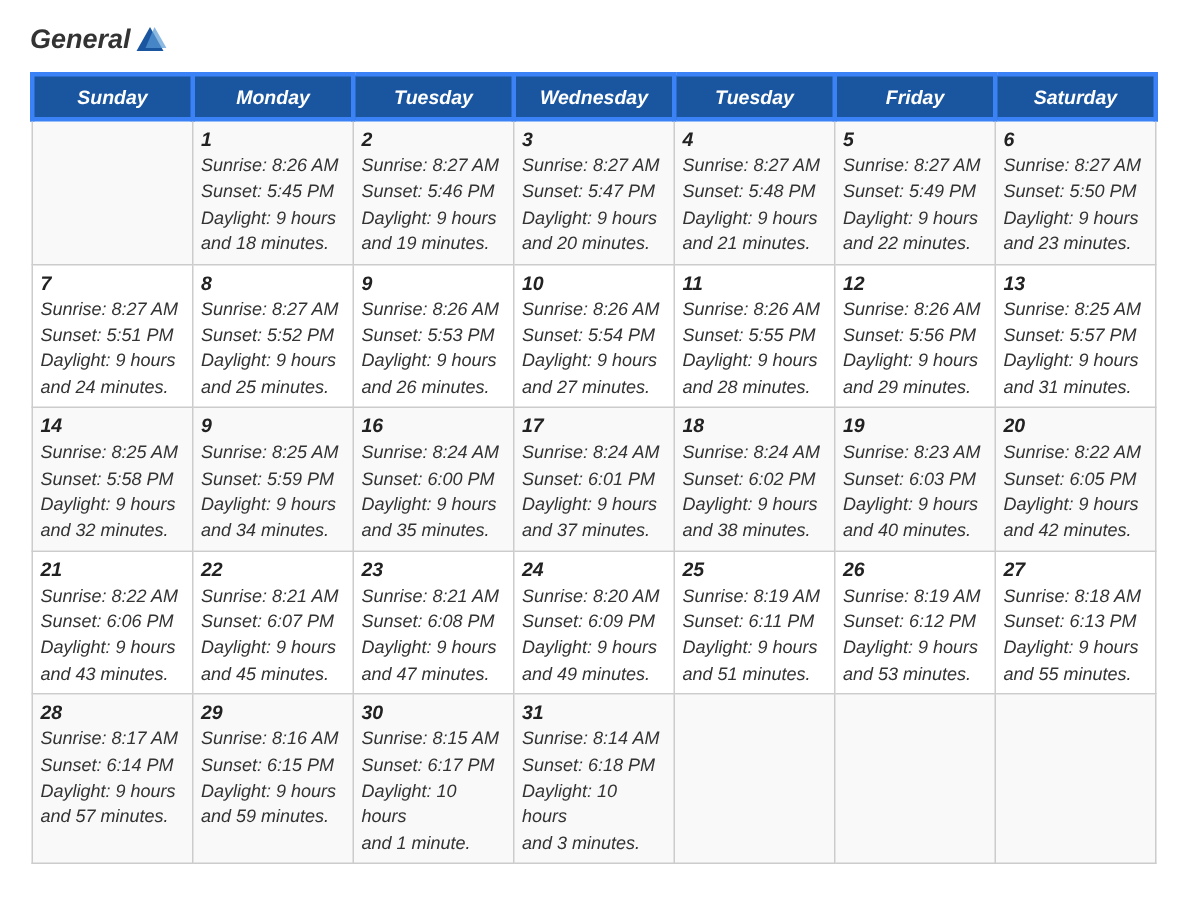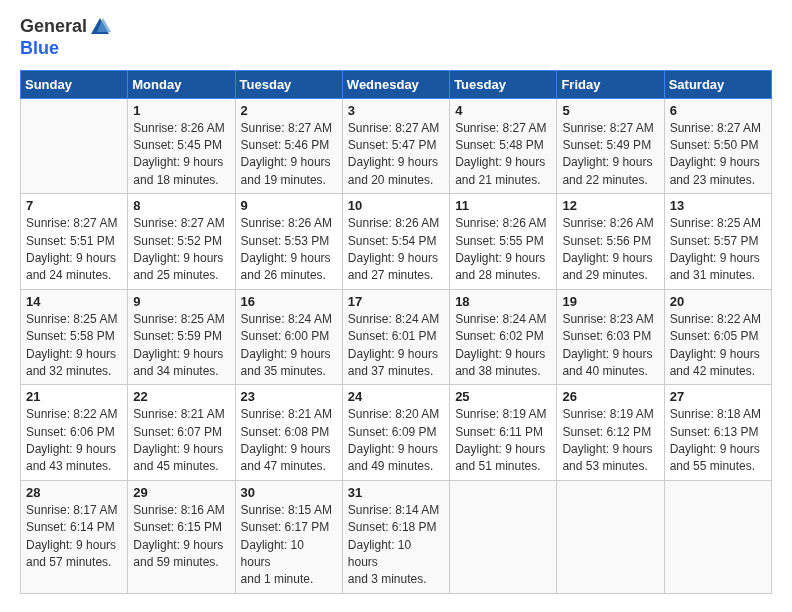--- a/index.html
+++ b/index.html
@@ -6,20 +6,21 @@
     body {
       font-family: Arial, sans-serif;
       background: #fff;
       width: 792px;
       min-height: 612px;
       padding: 0;
     }
     .container {
       width: 792px;
       padding: 16px 20px 16px 20px;
+      font-style: italic;
     }
     .header {
       display: flex;
       justify-content: space-between;
       align-items: flex-start;
       margin-bottom: 10px;
     }
     .logo {
       display: flex;
       align-items: center;
@@ -53,22 +54,22 @@
       width: 100%;
       border-collapse: collapse;
       table-layout: fixed;
     }
     thead tr th {
       background-color: #1a56a0;
       color: #fff;
       font-size: 13px;
       font-weight: bold;
       padding: 6px 4px;
-      text-align: left;
-      border: 1px solid #3b82f6;
+      text-align: center;
+      border: 3px solid #3b82f6;
     }
     tbody tr td {
       vertical-align: top;
       border: 1px solid #ccc;
       padding: 4px 5px;
       font-size: 11px;
       color: #222;
       height: 90px;
       background: #fff;
     }
@@ -94,21 +95,20 @@
   <div class="header">
     <div class="logo">
       <div>
         <div style="display:flex;align-items:center;">
           <span class="logo-text logo-general">General</span>
           <svg class="logo-icon" viewBox="0 0 22 22" fill="none">
             <polygon points="11,2 20,18 2,18" fill="#1a56a0"></polygon>
             <polygon points="14,2 22,16 8,16" fill="#5b9bd5" opacity="0.7"></polygon>
           </svg>
         </div>
-        <div class="logo-text logo-blue">Blue</div>
       </div>
     </div>
   </div>
 
   <table>
     <thead>
       <tr>
       <th>Sunday</th>
           <th>Monday</th>
           <th>Tuesday</th>

